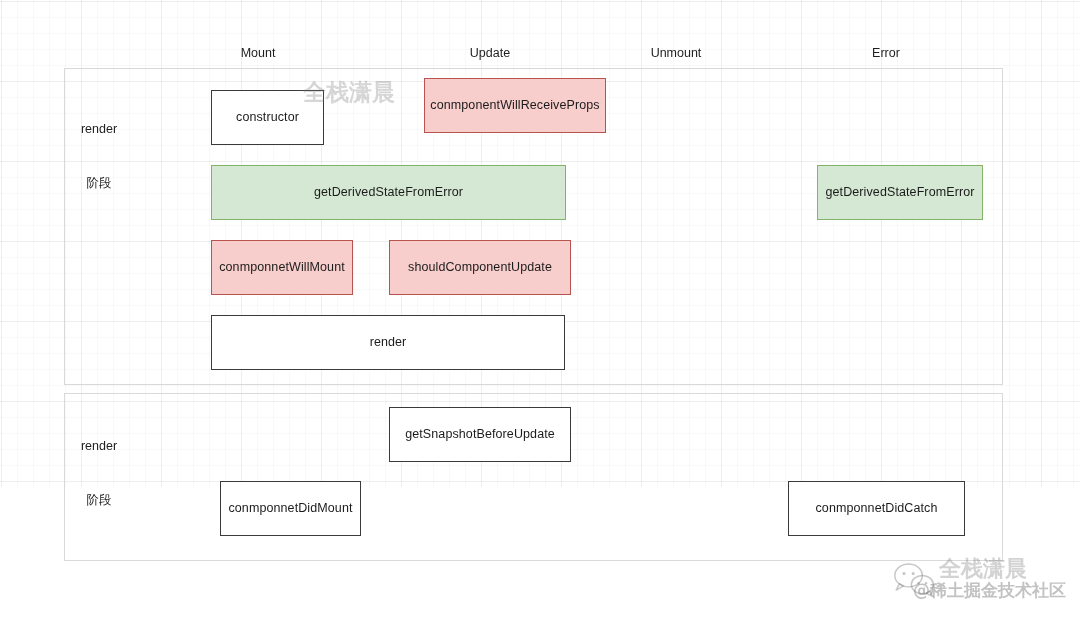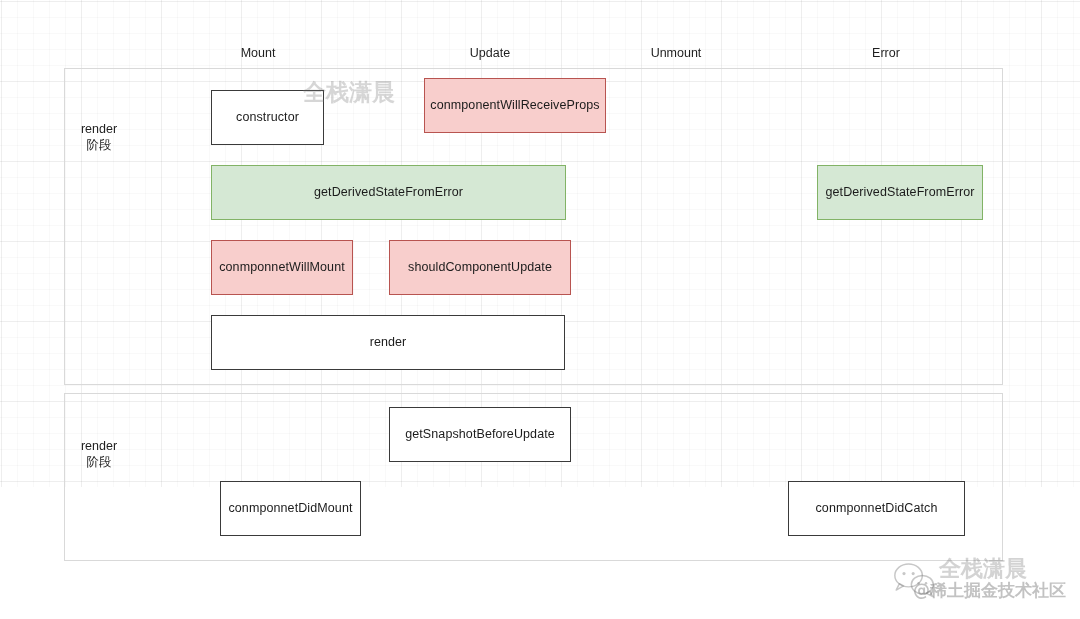--- a/index.html
+++ b/index.html
@@ -55,20 +55,21 @@
     position: absolute;
     font-size: 12.5px;
     line-height: 16px;
     color: #1f1f1f;
     text-align: center;
     white-space: nowrap;
   }
   .phase-label .cn {
     display: block;
     font-family: "DejaVu Sans", "Liberation Sans", sans-serif;
+    margin-top: 38px;
   }
 
   
   .node {
     position: absolute;
     box-sizing: border-box;
     display: flex;
     align-items: center;
     justify-content: center;
     font-size: 12.5px;

